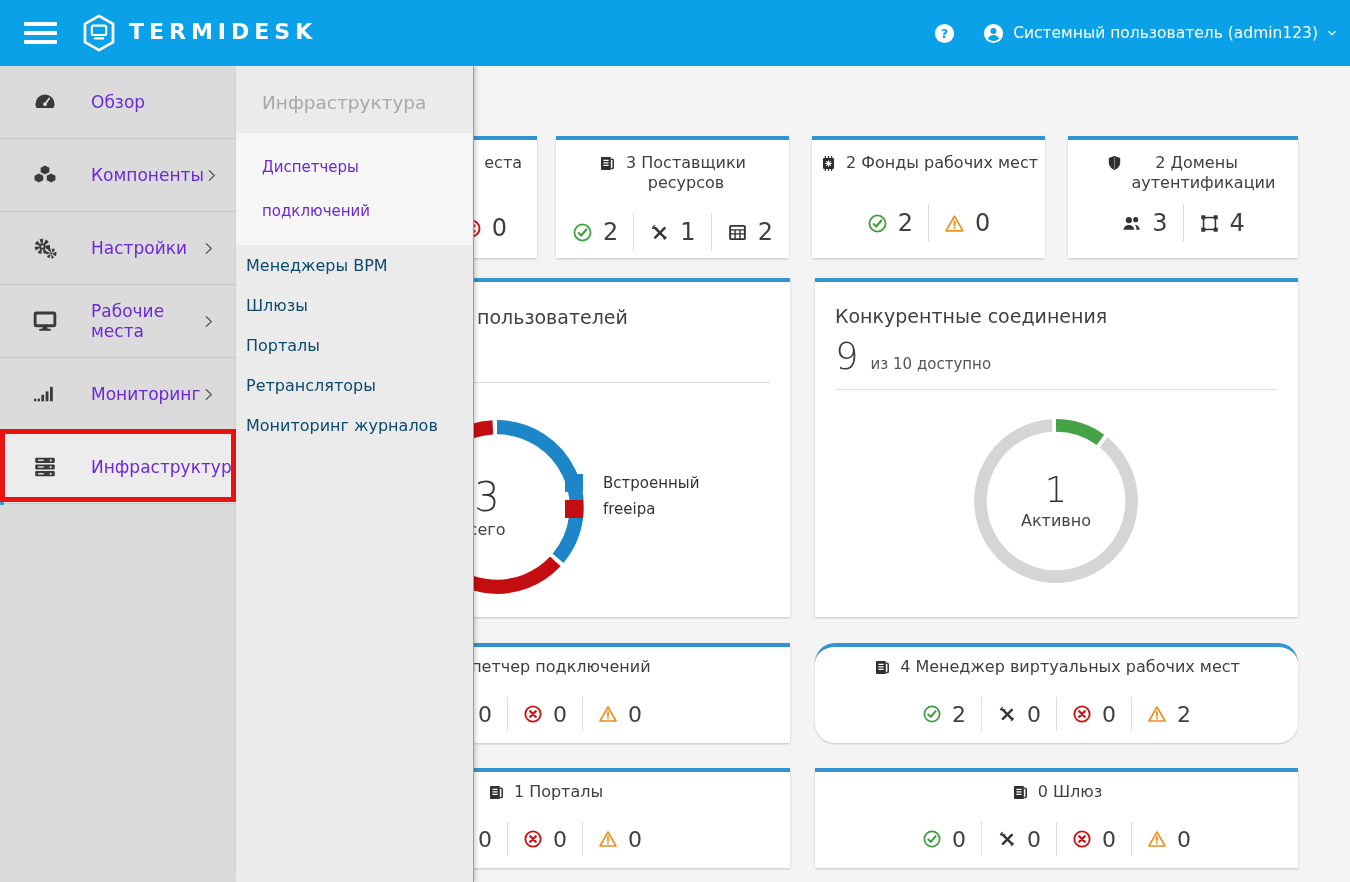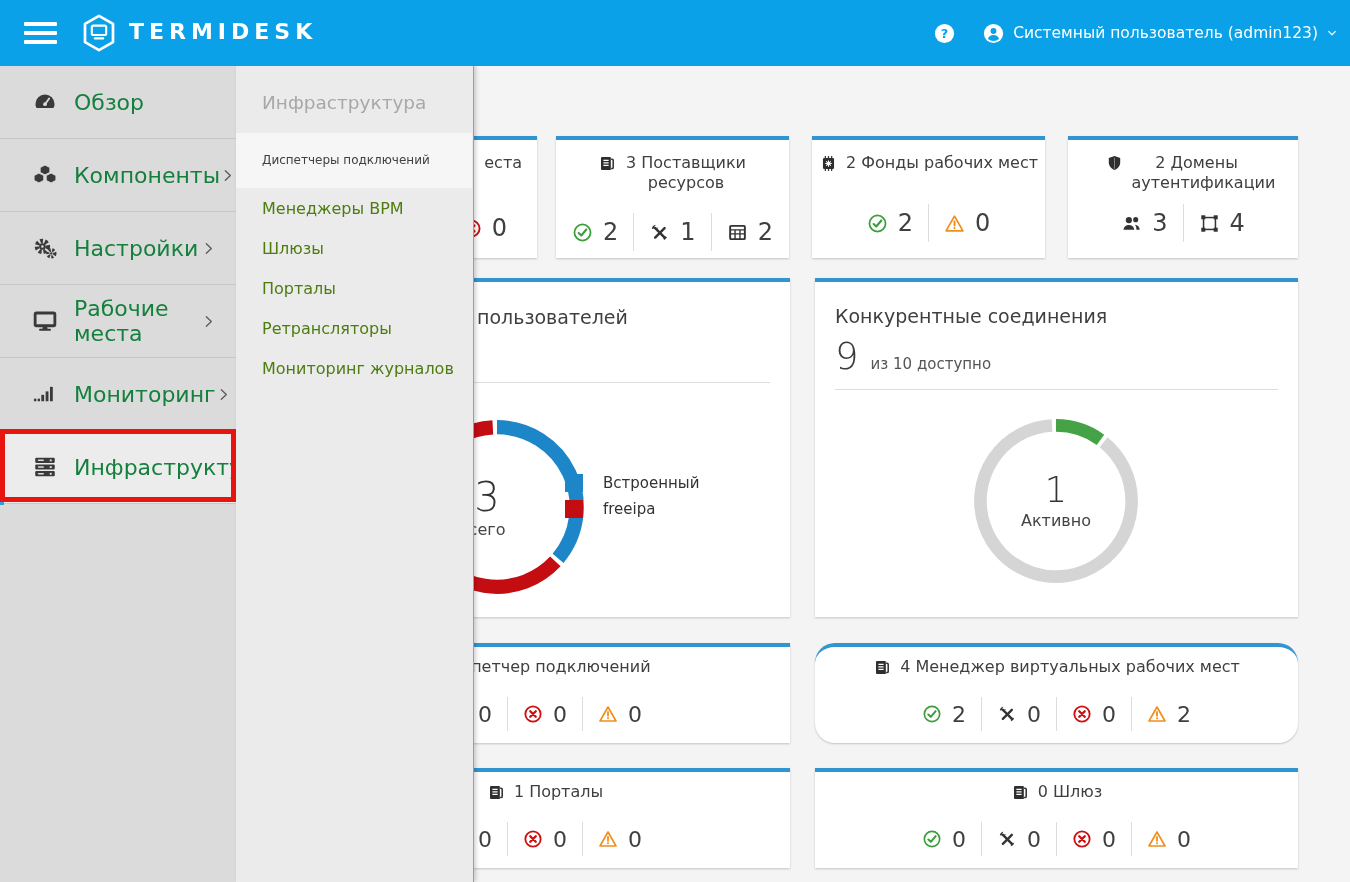--- a/index.html
+++ b/index.html
@@ -16,30 +16,30 @@
   .brand{position:absolute;left:129px;top:19px;font-size:22px;font-weight:bold;color:#fff;letter-spacing:5px;}
   .tb-right{position:absolute;right:12px;top:0;height:66px;display:flex;align-items:center;gap:26px;}
   .help-btn{width:23px;height:23px;}
   .user-chip{display:flex;align-items:center;gap:8px;color:#fff;font-size:15.5px;cursor:pointer;}
   .user-chip .uicon{width:23px;height:23px;}
   .user-chip .chev{width:12px;height:12px;opacity:.9;}
   
   .sidebar{position:absolute;left:0;top:66px;width:236px;height:816px;background:#dbdbdb;z-index:20;}
   .side-item{position:relative;height:72px;border-bottom:1px solid #c7c7c7;display:flex;align-items:center;padding-left:32px;cursor:pointer;}
   .side-item .micon{width:26px;height:26px;color:#3a3a3a;flex:none;}
-  .side-item .mlabel{font-size:22px;color:#15803d;margin-left:16px;}
+  .side-item .mlabel{font-size:17px;color:#6d28d9;margin-left:33px;}
   .side-item .mchev{margin-left:auto;margin-right:20px;width:15px;height:15px;color:#5a5a5a;flex:none;}
   .side-item.active{background:#ececec;}
   .active-bar{position:absolute;left:0;top:-2px;bottom:-2px;width:4px;background:#2b9fe0;}
   .annotation{position:absolute;left:0;top:429px;width:236px;height:73px;border:5px solid #e8140f;box-sizing:border-box;z-index:30;pointer-events:none;}
   
   .submenu{position:absolute;left:236px;top:66px;width:238px;height:816px;background:#ebebeb;border-right:1px solid #9d9d9d;box-shadow:2px 0 4px rgba(0,0,0,.18);z-index:25;box-sizing:border-box;}
   .submenu-title{padding:26px 0 20px 26px;font-size:18.5px;color:#a8a8a8;}
-  .submenu-item{font-size:16px;color:#4d7c0f;padding-left:26px;height:40px;display:flex;align-items:center;cursor:pointer;}
-  .submenu-item.active{display:block;height:auto;background:#f6f6f6;padding:12px 20px 12px 26px;font-size:12px;color:#404040;font-weight:500;line-height:31px;max-width:190px;}
+  .submenu-item{font-size:16px;color:#0c4a6e;padding-left:10px;height:40px;display:flex;align-items:center;cursor:pointer;}
+  .submenu-item.active{display:block;height:auto;background:#f6f6f6;padding:12px 20px 12px 26px;font-size:15px;color:#6d28d9;font-weight:500;line-height:44px;max-width:190px;}
   
   .card{position:absolute;background:#fff;border-top:4px solid #3195d2;box-shadow:0 1px 2px rgba(0,0,0,.2);box-sizing:border-box;z-index:5;display:flex;flex-direction:column;align-items:center;}
   .card-title{display:flex;align-items:flex-start;gap:8px;margin-top:13px;font-size:16px;color:#3f3f3f;line-height:20px;text-align:center;}
   .card-title .ticon{width:19px;height:19px;color:#2f2f2f;flex:none;margin-top:1px;}
   .wrap130{max-width:130px;display:inline-block;}
   .wrap120{max-width:122px;display:inline-block;}
   .stats{display:flex;align-items:center;margin-top:auto;margin-bottom:16px;}
   .stat{display:flex;align-items:center;gap:10px;padding:0 15px;}
   .sicon{width:21px;height:21px;display:inline-block;}
   .snum{font-size:24px;color:#3f3f3f;}

